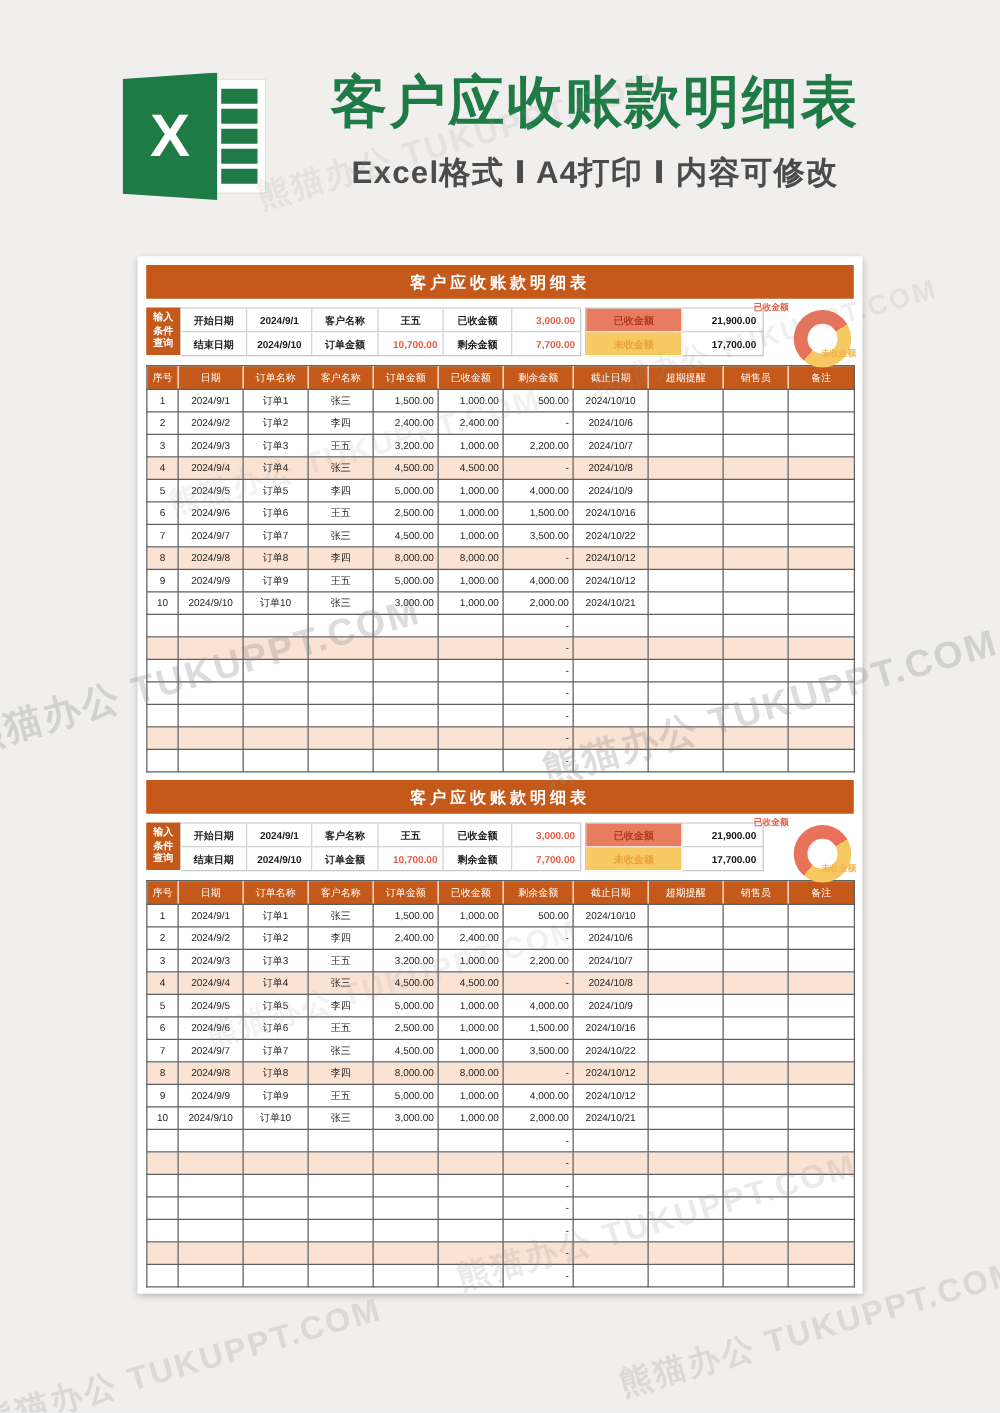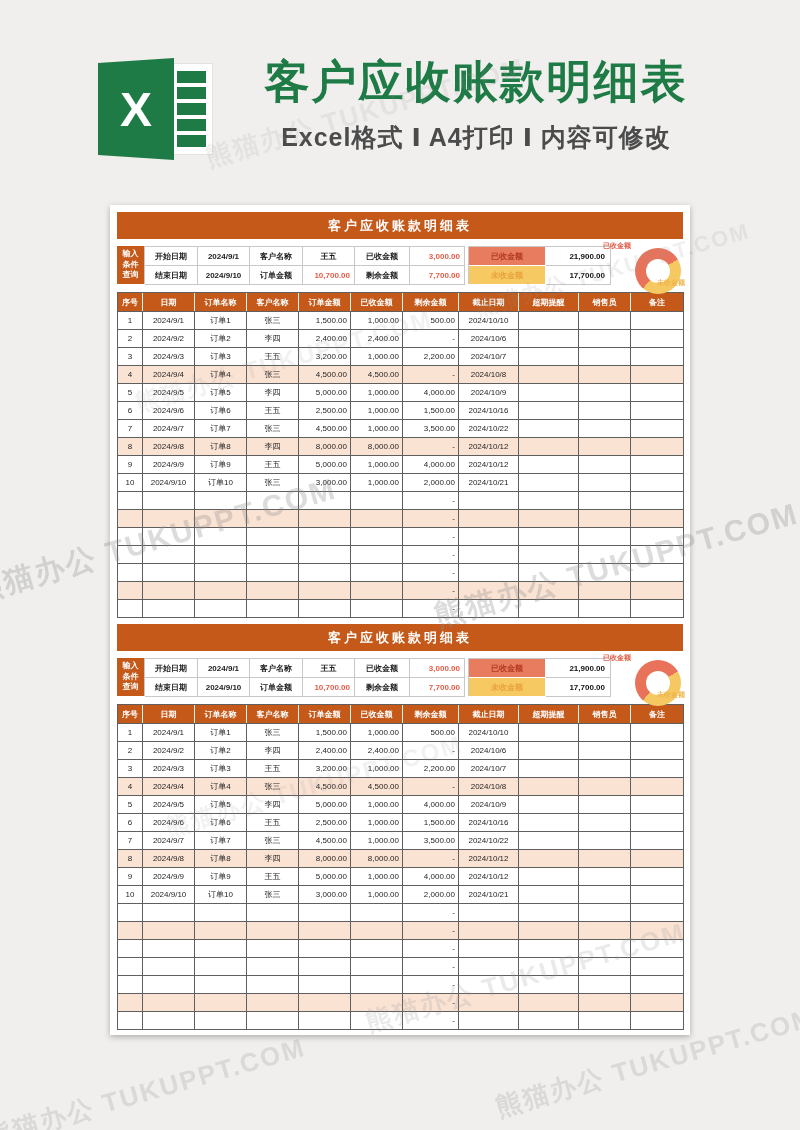--- a/index.html
+++ b/index.html
@@ -74,21 +74,21 @@
   .donut .hole{ position:absolute; left:11px; top:11px; width:24px; height:24px;
                 border-radius:50%; background:#fff; }
   .d-lbl{ position:absolute; font-size:7px; font-weight:bold; white-space:nowrap; }
   .d-received{ left:-8px; top:-5px; color:var(--donut-received-text); }
   .d-unreceived{ left:46px; top:32px; color:var(--donut-unreceived-text); }
 
   
   .grid-table{ margin-top:8px; width:566px; table-layout:fixed;
                border-collapse:collapse; }
   .grid-table th{ height:19px; background:var(--accent-orange); color:#fff;
-                  font-size:8px; font-weight:bold; text-align:center;
+                  font-size:8px; font-weight:normal; text-align:center;
                   border-left:1px solid rgba(255,255,255,0.9);
                   border-top:1px solid var(--table-border);
                   border-bottom:1px solid var(--table-border); }
   .grid-table th:first-child{ border-left:1px solid var(--table-border); }
   .grid-table th:last-child{ border-right:1px solid var(--table-border); }
   .grid-table td{ height:18px; border:1px solid var(--table-border);
                   font-size:8px; color:#1e1e1e; padding:0 3px; background:#fff;
                   overflow:hidden; white-space:nowrap; }
   .grid-table td.c{ text-align:center; }
   .grid-table td.r{ text-align:right; }

